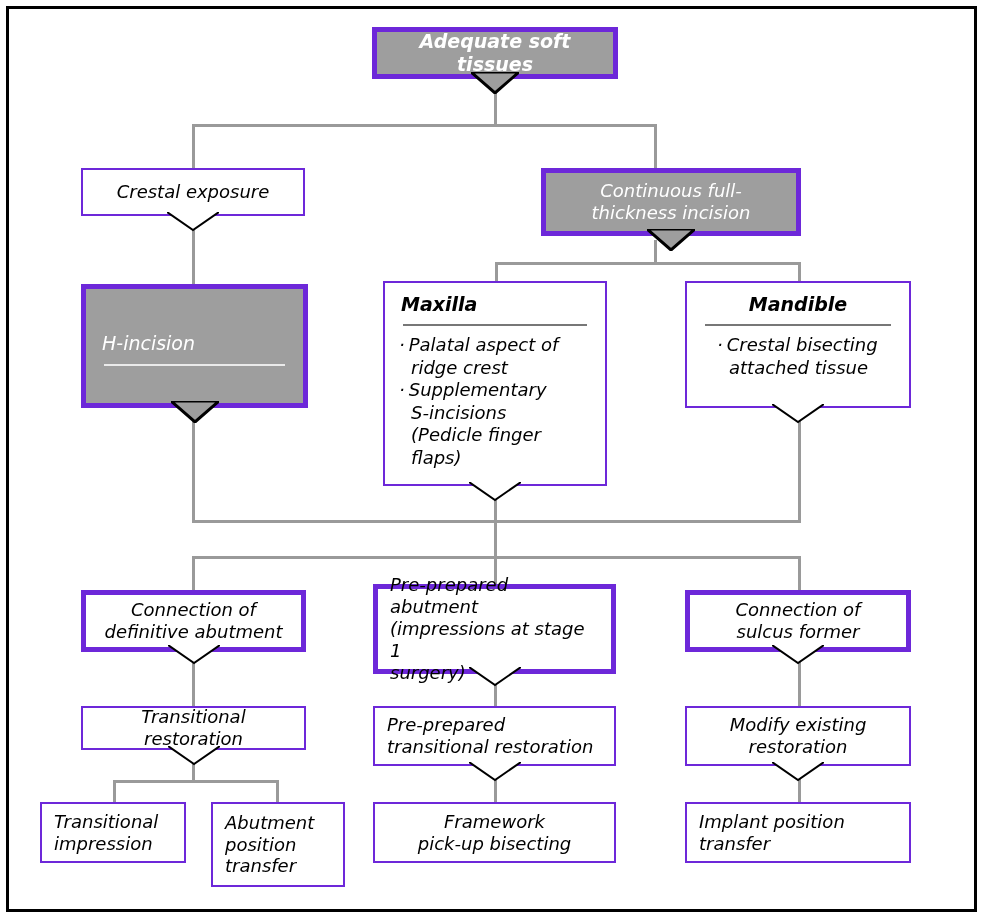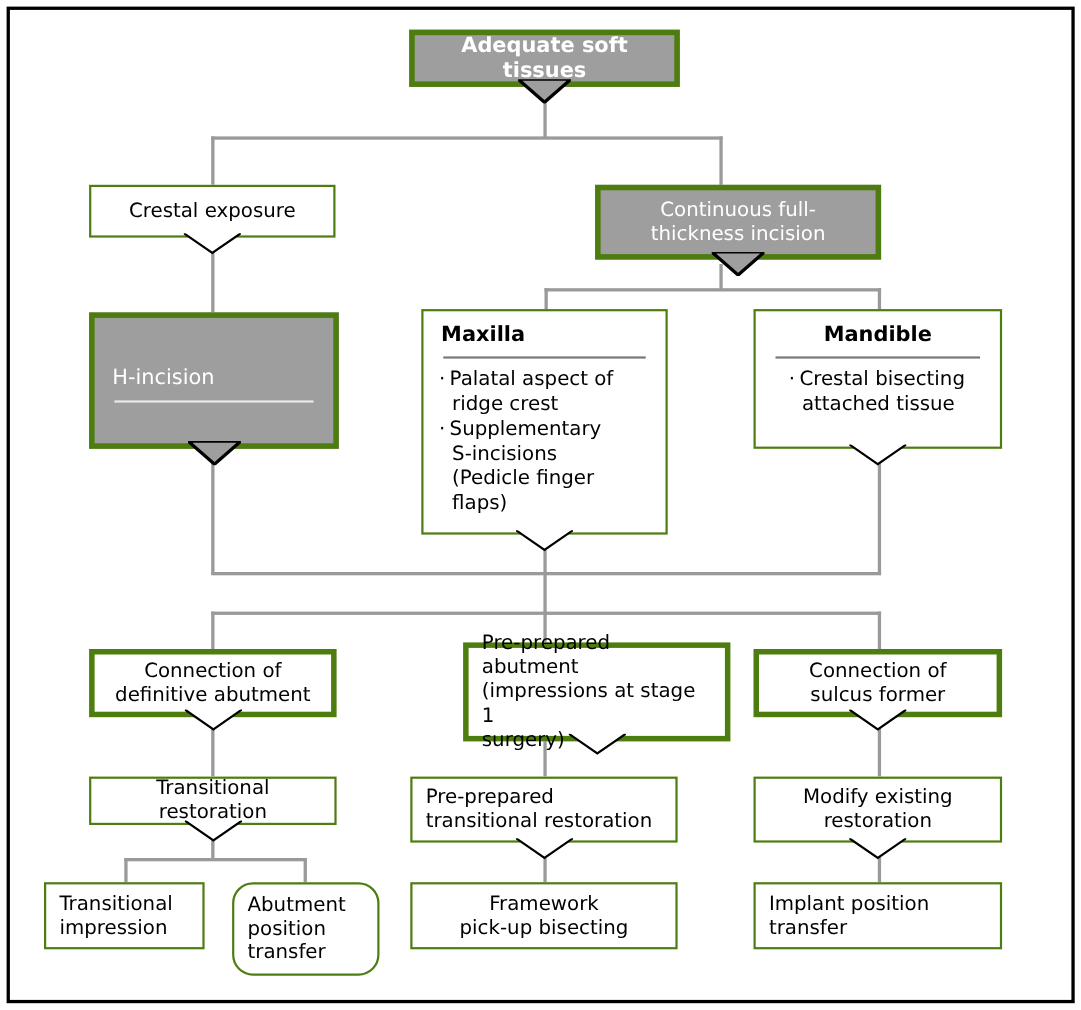--- a/index.html
+++ b/index.html
@@ -34,27 +34,28 @@
     background: #9a9a9a;
   }
   .conn.v { width: 3px; }
   .conn.h { height: 3px; }
 
   
   .box {
     position: absolute;
     box-sizing: border-box;
     background: #ffffff;
-    border: 2px solid #4d7c0f;
+    border: 2px solid #6d28d9;
     display: flex;
     flex-direction: column;
     justify-content: center;
     font-size: 18px;
     line-height: 1.22;
     color: #000000;
+    font-style: italic;
   }
   .box.thick { border-width: 5px; }
   .box.gray {
     background: #9e9e9e;
     color: #ffffff;
     border-width: 5px;
   }
   .box .txt {
     padding: 4px 12px;
     white-space: pre-line;
@@ -225,21 +226,21 @@
 definitive abutment</div>
     <div class="notch" style="bottom:-18px;">
       <svg width="52" height="20" viewBox="0 0 52 20">
         <polygon points="0,0 52,0 26,18" fill="#ffffff"></polygon>
         <polyline points="0,0 26,18 52,0" fill="none" stroke="#000000" stroke-width="2"></polyline>
         <rect x="2" y="-6" width="48" height="6" fill="#ffffff"></rect>
       </svg>
     </div>
   </div>
 
-  <div class="box thick left" style="left:373px; top:584px; width:243px; height:90px;margin-left:48px;">
+  <div class="box thick left" style="left:373px; top:584px; width:243px; height:90px;">
     <div class="txt">Pre-prepared abutment
 (impressions at stage 1
 surgery)</div>
     <div class="notch" style="bottom:-18px;">
       <svg width="52" height="20" viewBox="0 0 52 20">
         <polygon points="0,0 52,0 26,18" fill="#ffffff"></polygon>
         <polyline points="0,0 26,18 52,0" fill="none" stroke="#000000" stroke-width="2"></polyline>
         <rect x="2" y="-6" width="48" height="6" fill="#ffffff"></rect>
       </svg>
     </div>
@@ -290,21 +291,21 @@
         <rect x="2" y="-3" width="48" height="3" fill="#ffffff"></rect>
       </svg>
     </div>
   </div>
 
   <div class="box left" style="left:40px; top:802px; width:146px; height:61px;">
     <div class="txt">Transitional
 impression</div>
   </div>
 
-  <div class="box left" style="left:211px; top:802px; width:134px; height:85px;border-radius:19px;">
+  <div class="box left" style="left:211px; top:802px; width:134px; height:85px;">
     <div class="txt">Abutment
 position
 transfer</div>
   </div>
 
   <div class="box center" style="left:373px; top:802px; width:243px; height:61px;">
     <div class="txt">Framework
 pick-up bisecting</div>
   </div>
 

